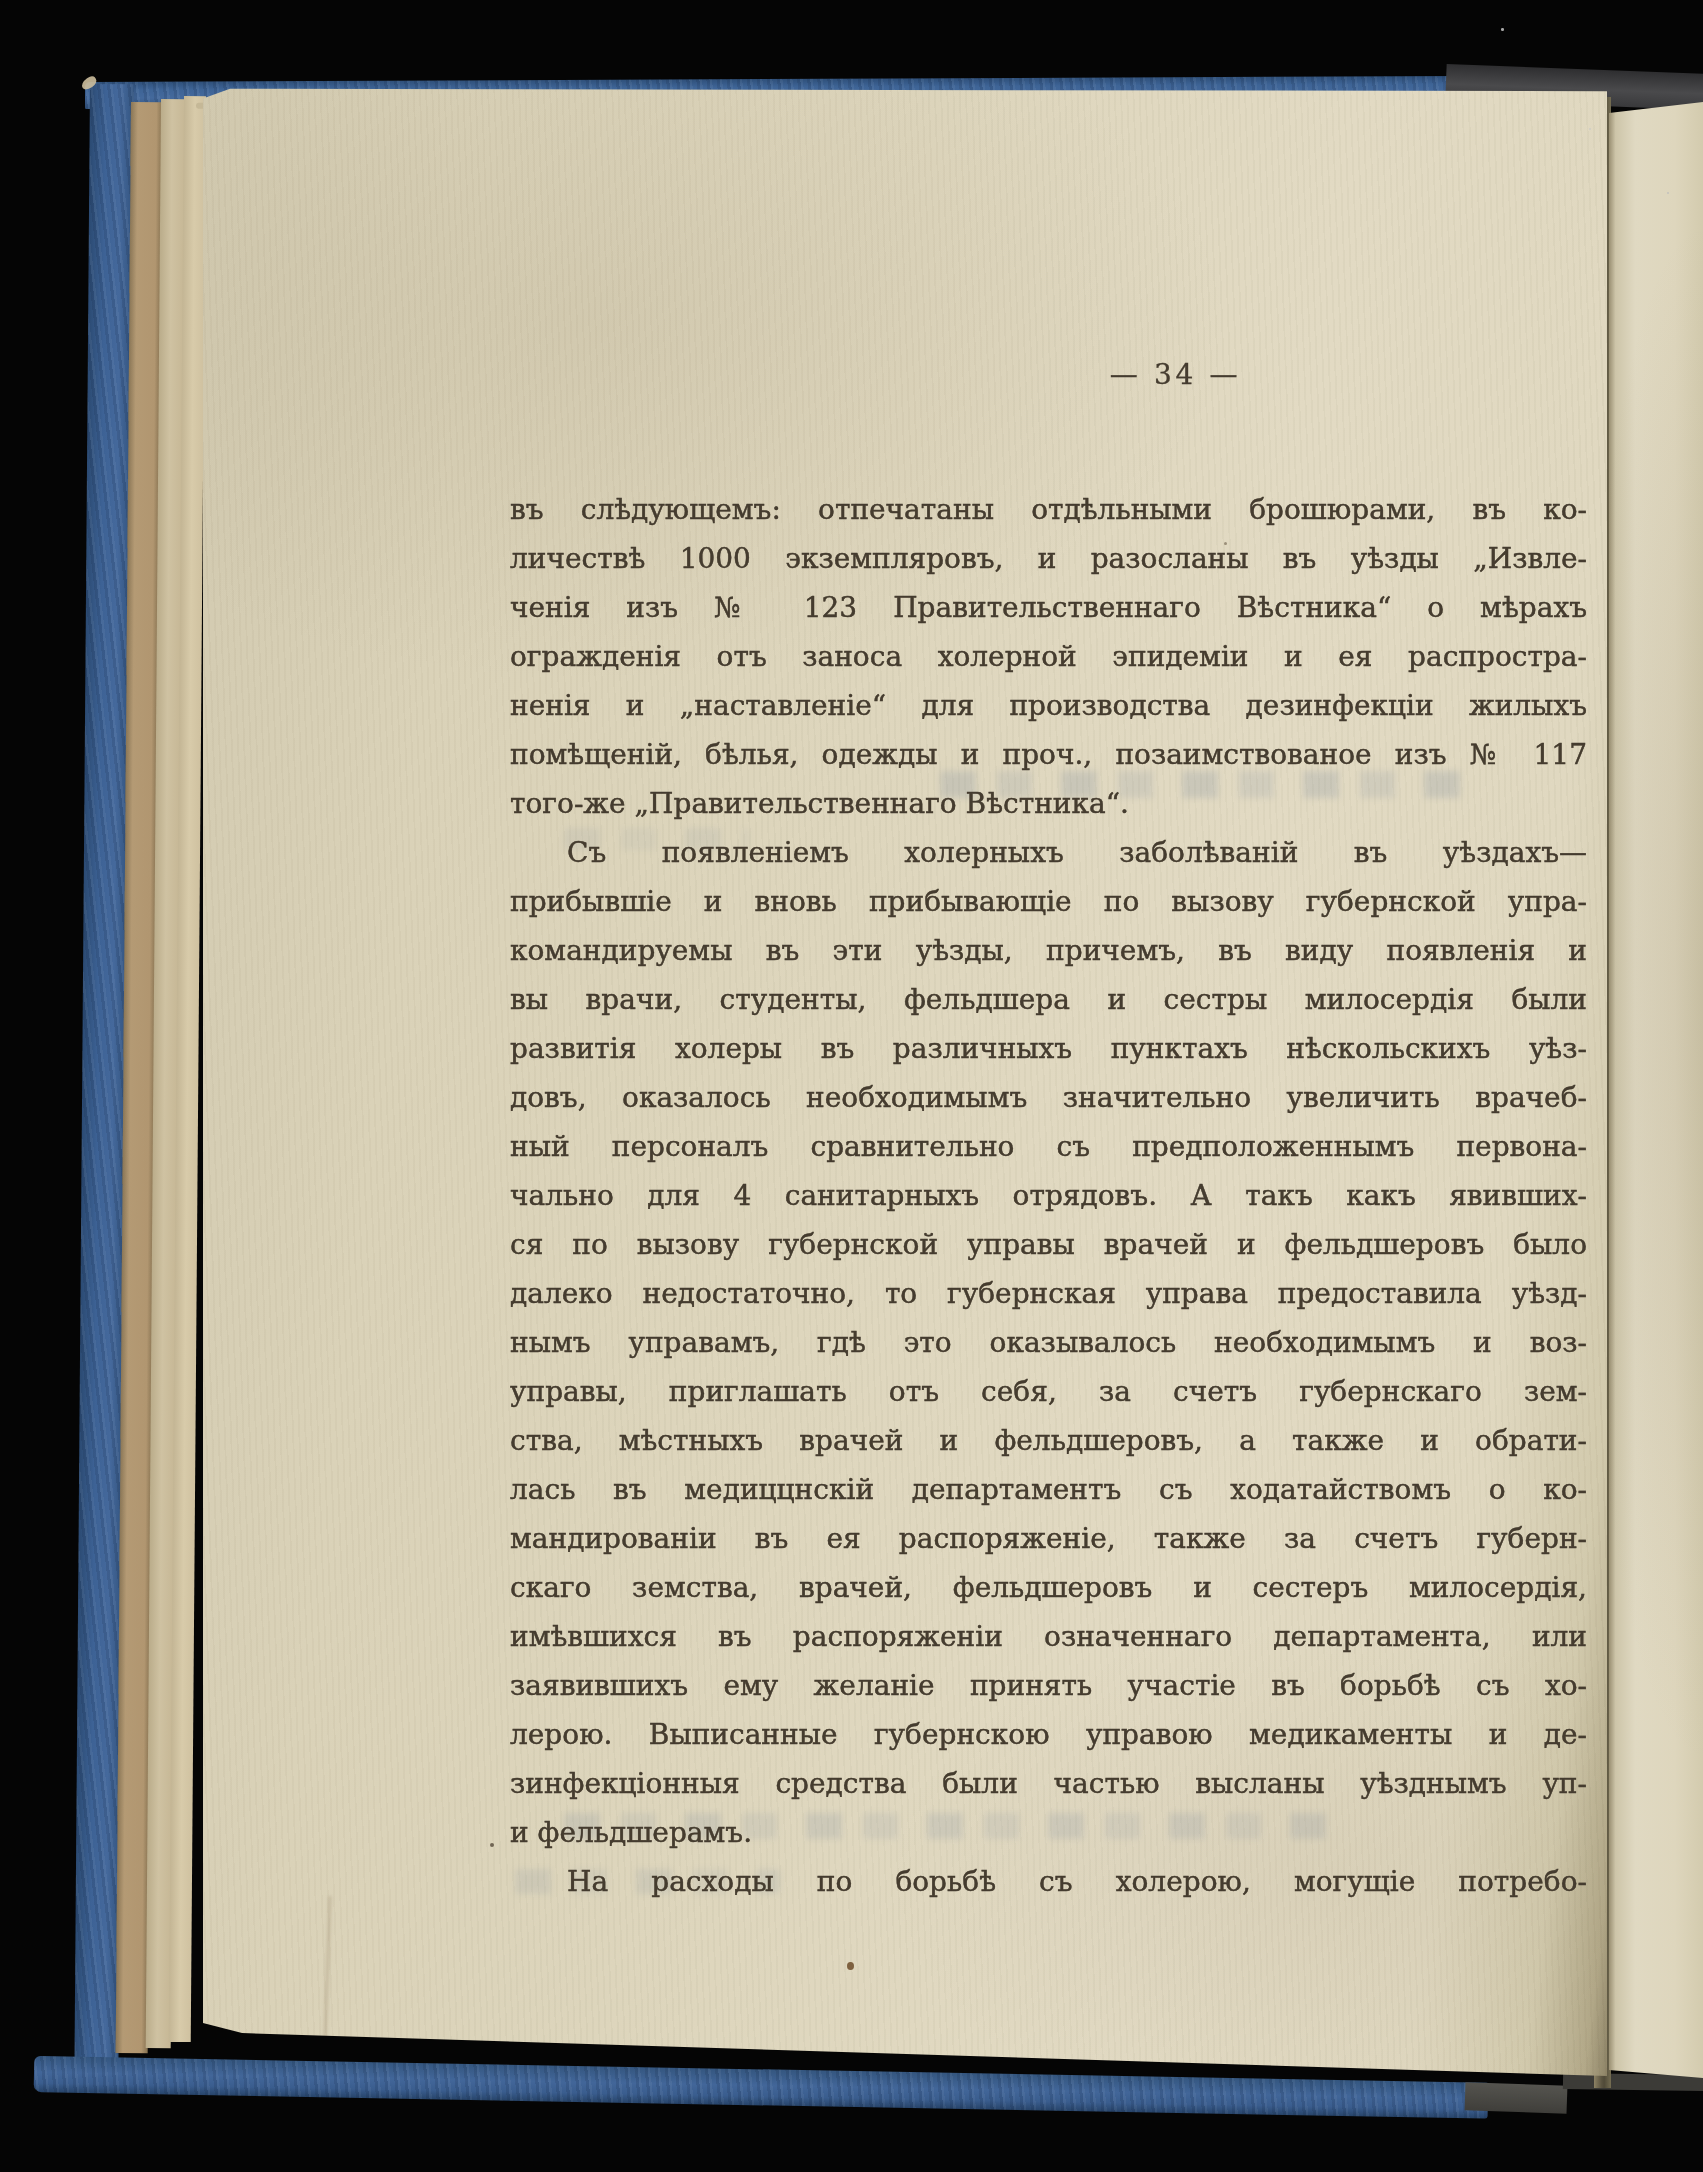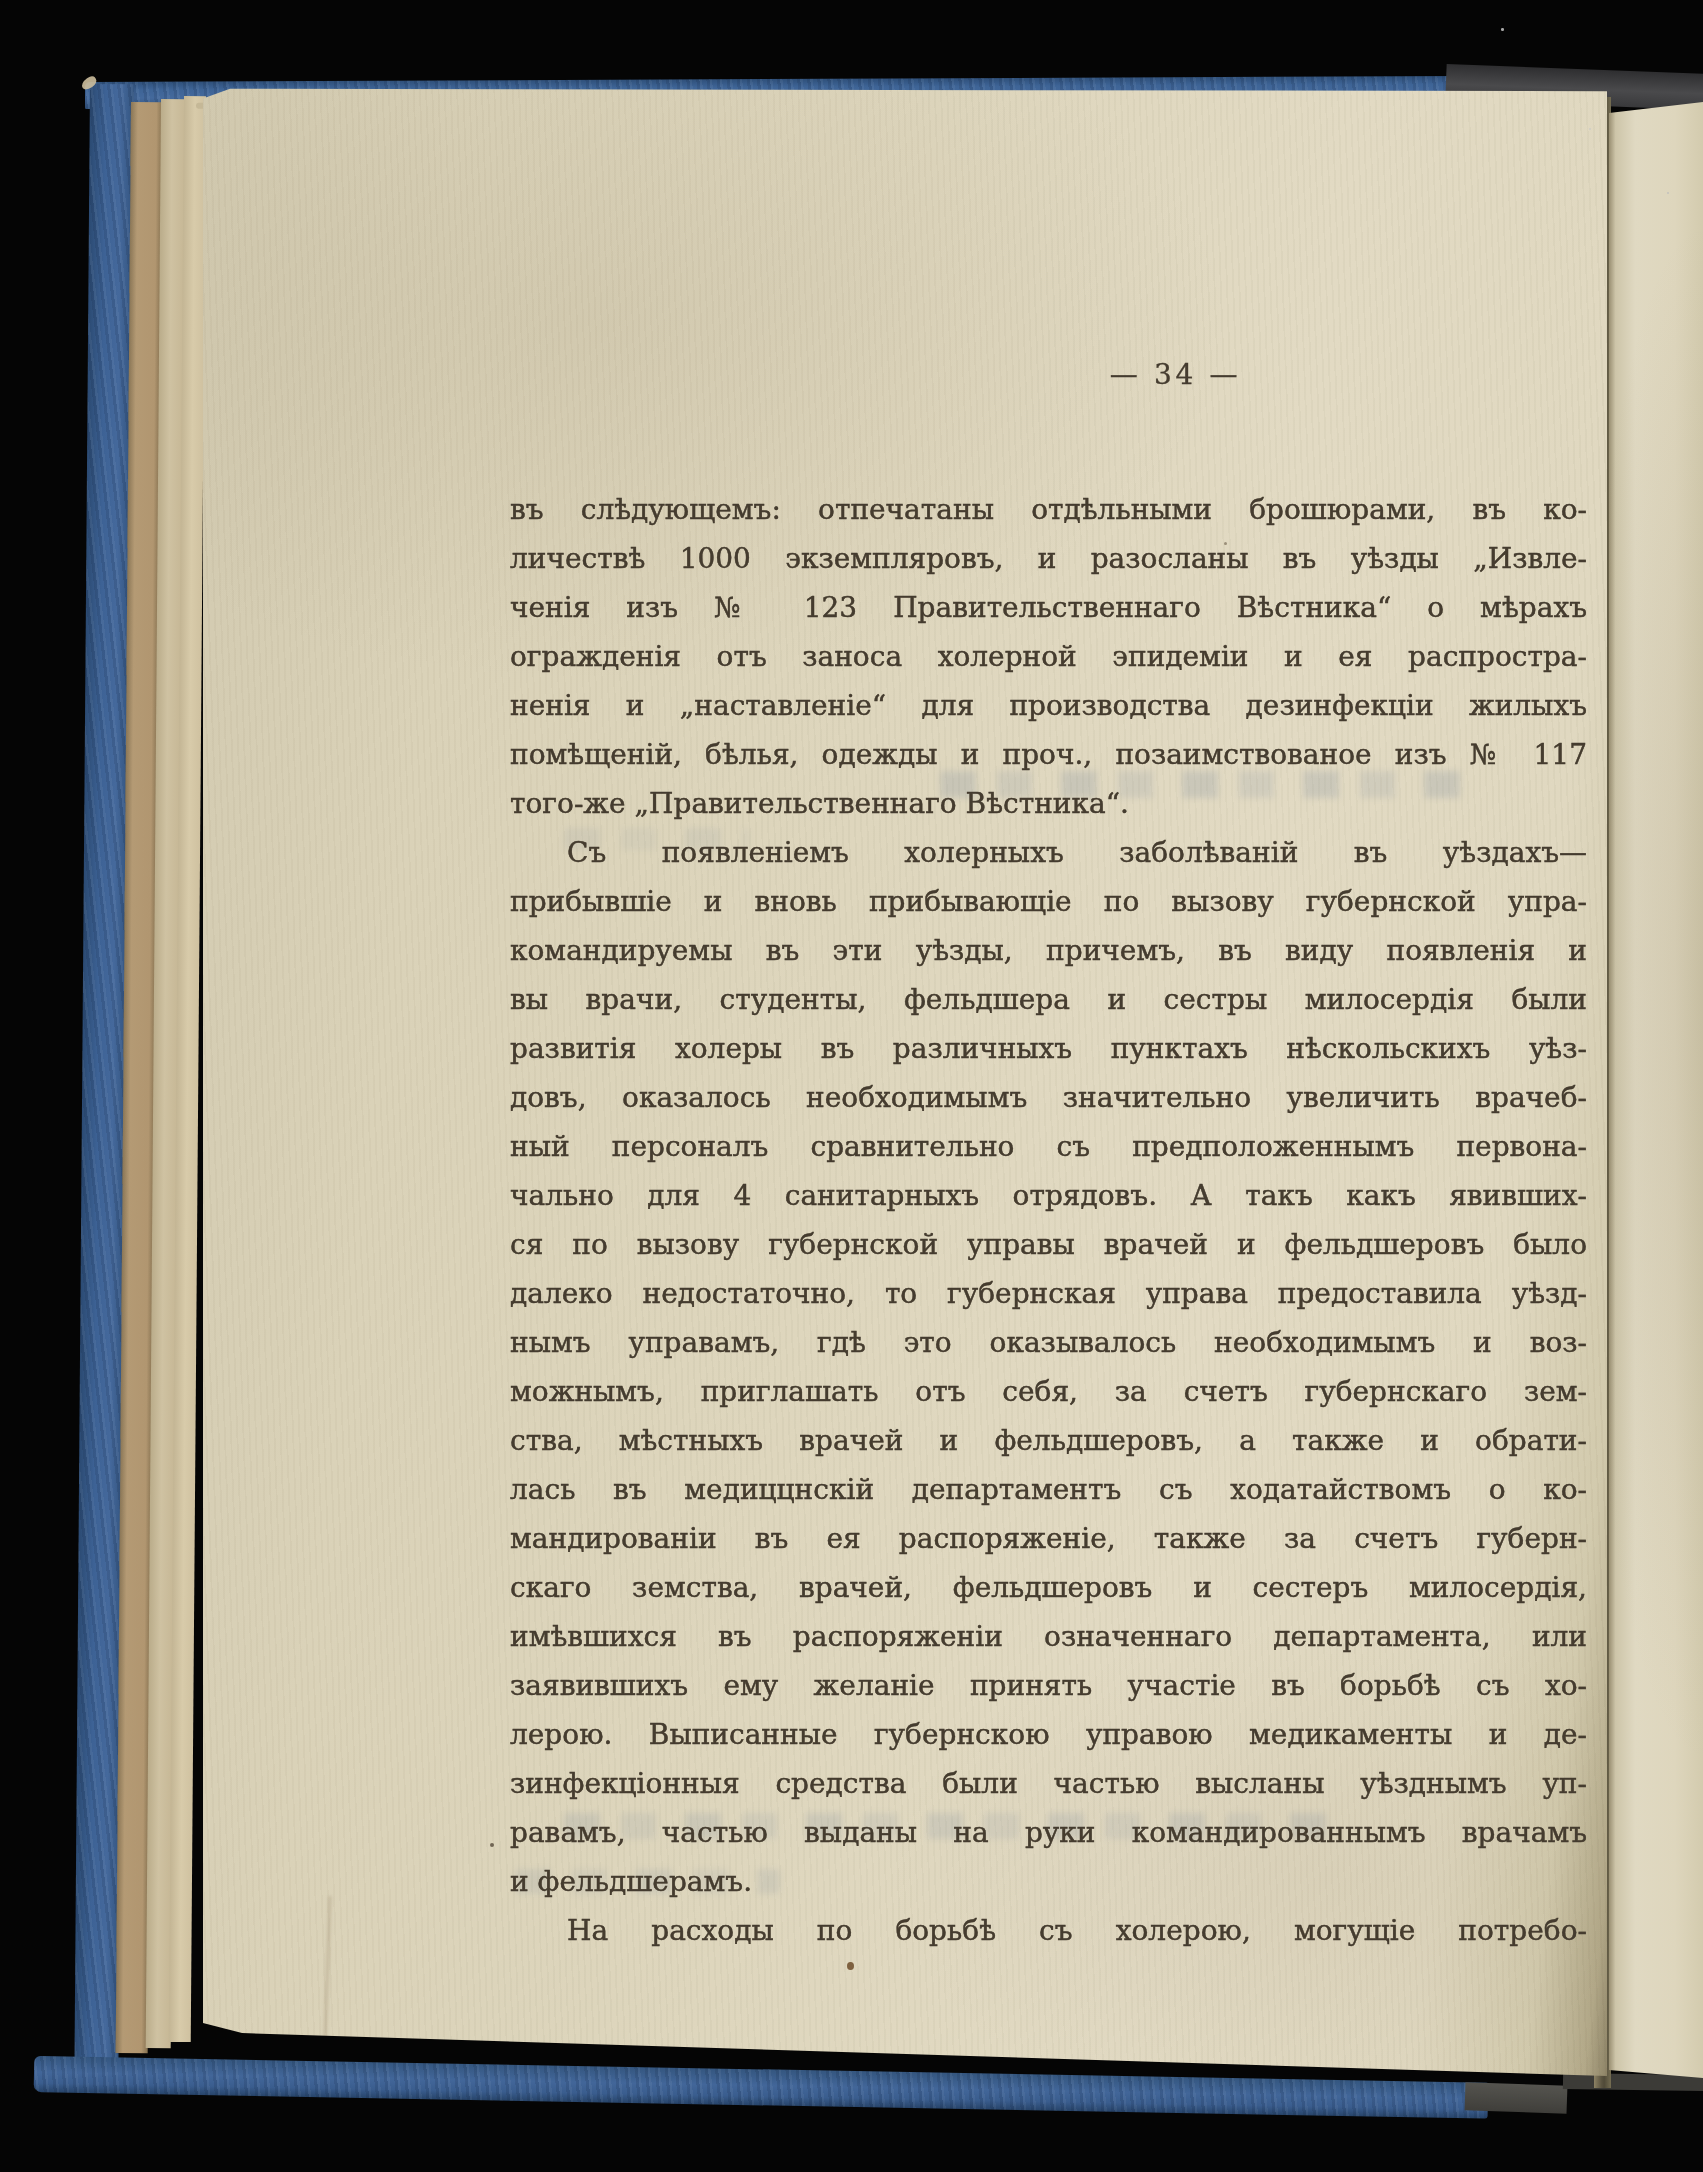--- a/index.html
+++ b/index.html
@@ -198,30 +198,29 @@
       <div class="line">прибывшіе и вновь прибывающіе по вызову губернской упра-</div>
       <div class="line">командируемы въ эти уѣзды, причемъ, въ виду появленія и</div>
       <div class="line">вы врачи, студенты, фельдшера и сестры милосердія были</div>
       <div class="line">развитія холеры въ различныхъ пунктахъ нѣскольскихъ уѣз-</div>
       <div class="line">довъ, оказалось необходимымъ значительно увеличить врачеб-</div>
       <div class="line">ный персоналъ сравнительно съ предположеннымъ первона-</div>
       <div class="line">чально для 4 санитарныхъ отрядовъ. А такъ какъ явивших-</div>
       <div class="line">ся по вызову губернской управы врачей и фельдшеровъ было</div>
       <div class="line">далеко недостаточно, то губернская управа предоставила уѣзд-</div>
       <div class="line">нымъ управамъ, гдѣ это оказывалось необходимымъ и воз-</div>
-      <div class="line">можнымъ, приглашать отъ себя, за счетъ губернскаго зем-</div>
+      <div class="line">управы, приглашать отъ себя, за счетъ губернскаго зем-</div>
       <div class="line">ства, мѣстныхъ врачей и фельдшеровъ, а также и обрати-</div>
       <div class="line">лась въ медиццнскій департаментъ съ ходатайствомъ о ко-</div>
       <div class="line">мандированіи въ ея распоряженіе, также за счетъ губерн-</div>
       <div class="line">скаго земства, врачей, фельдшеровъ и сестеръ милосердія,</div>
       <div class="line">имѣвшихся въ распоряженіи означеннаго департамента, или</div>
       <div class="line">заявившихъ ему желаніе принять участіе въ борьбѣ съ хо-</div>
       <div class="line">лерою. Выписанные губернскою управою медикаменты и де-</div>
       <div class="line">зинфекціонныя средства были частью высланы уѣзднымъ уп-</div>
-      <div class="line">равамъ, частью выданы на руки командированнымъ врачамъ</div>
       <div class="line end">и фельдшерамъ.</div>
       <div class="line indent">На расходы по борьбѣ съ холерою, могущіе потребо-</div>
     </div>
 
     <div class="abs speck sp1"></div>
     <div class="abs speck sp2"></div>
     <div class="abs speck sp3"></div>
     <div class="abs speck sp4"></div>
   </div>
 

